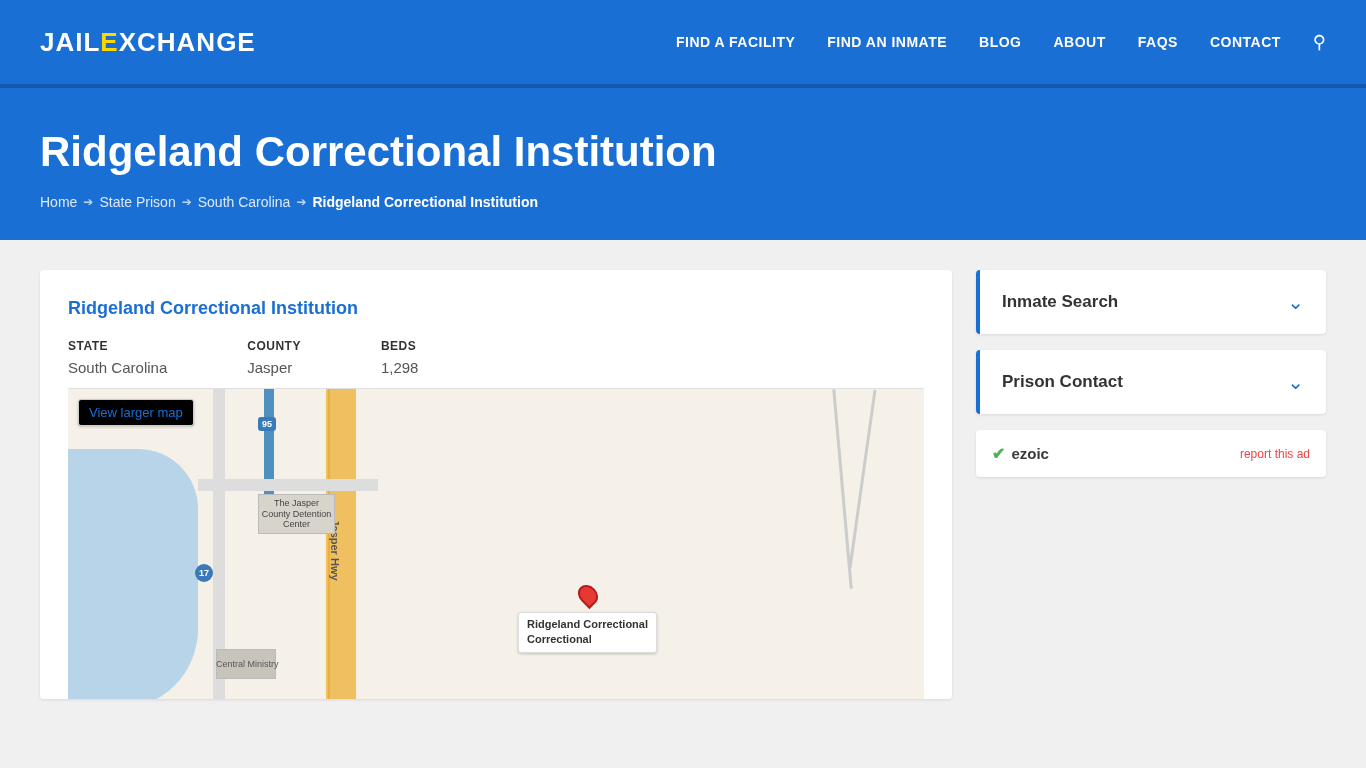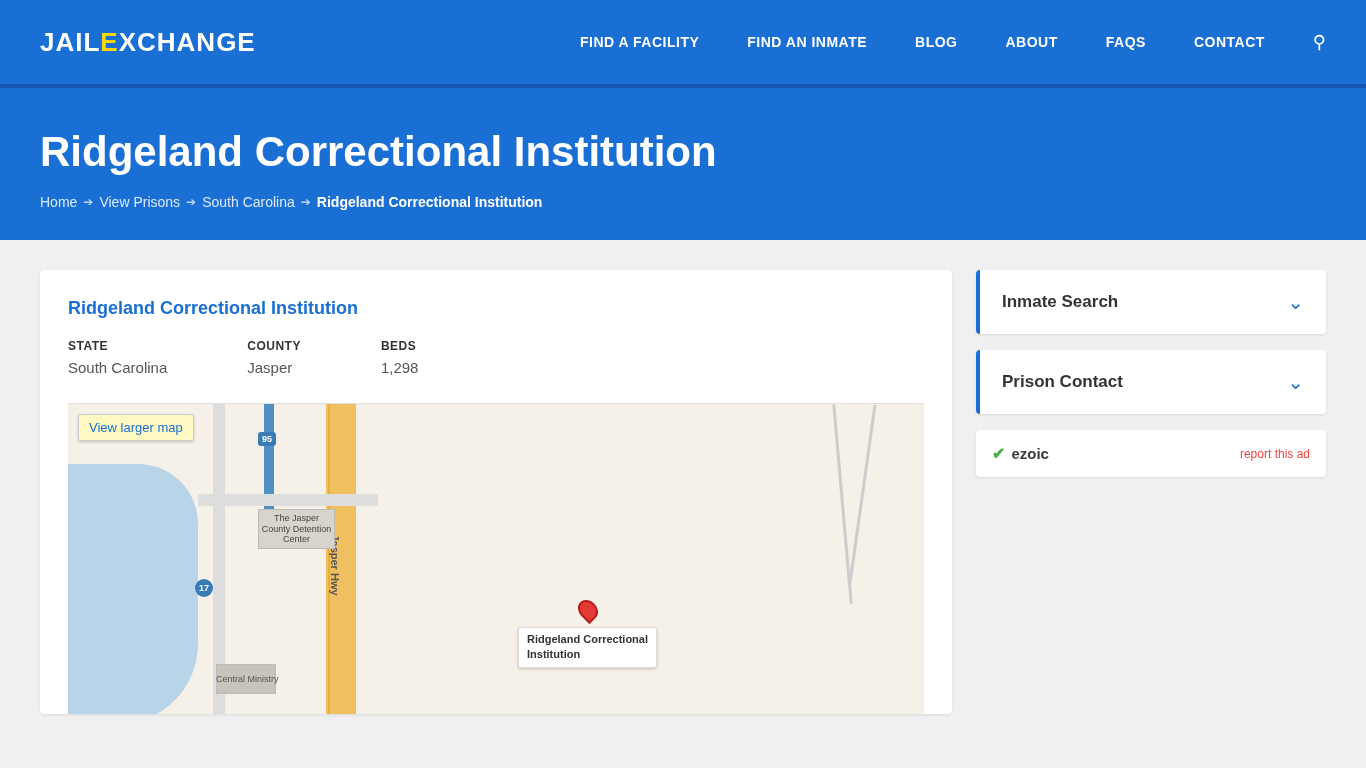--- a/index.html
+++ b/index.html
@@ -19,21 +19,21 @@
       align-items: center;
       color: white;
       font-size: 26px;
       font-weight: 900;
       letter-spacing: 1px;
       text-transform: uppercase;
     }
     .nav {
       display: flex;
       align-items: center;
-      gap: 48px;
+      gap: 32px;
     }
     .nav-item {
       color: white;
       font-size: 14px;
       font-weight: 600;
       text-transform: uppercase;
       letter-spacing: 0.5px;
       cursor: pointer;
       text-decoration: none;
     }
@@ -98,21 +98,21 @@
     }
     .facility-name {
       color: #1a6fd4;
       font-size: 18px;
       font-weight: 700;
       margin-bottom: 20px;
     }
     .info-row {
       display: flex;
       gap: 80px;
-      margin-bottom: 27px;
+      margin-bottom: 12px;
     }
     .info-col {}
     .info-label {
       font-size: 12px;
       font-weight: 700;
       color: #333;
       text-transform: uppercase;
       margin-bottom: 6px;
       letter-spacing: 0.5px;
     }
@@ -139,21 +139,21 @@
       width: 100%;
       height: 100%;
       position: relative;
       background: #f5f0e8;
     }
     
     .view-larger {
       position: absolute;
       top: 10px;
       left: 10px;
-      background: #fef9c3;
+      background: #000000;
       border: 1px solid #ccc;
       border-radius: 3px;
       padding: 5px 10px;
       font-size: 13px;
       color: #1a6fd4;
       cursor: pointer;
       box-shadow: 0 1px 3px rgba(0,0,0,0.2);
     }
     
     .map-pin {
@@ -239,21 +239,21 @@
     <span class="nav-search">⚲</span>
   </nav>
 </header>
 <div class="header-divider"></div>
 
 <section class="hero">
   <h1 class="hero-title">Ridgeland Correctional Institution</h1>
   <nav class="breadcrumb">
     <span class="breadcrumb-item">Home</span>
     <span class="breadcrumb-arrow">➔</span>
-    <span class="breadcrumb-item">View Prisons</span>
+    <span class="breadcrumb-item">State Prison</span>
     <span class="breadcrumb-arrow">➔</span>
     <span class="breadcrumb-item">South Carolina</span>
     <span class="breadcrumb-arrow">➔</span>
     <span class="breadcrumb-item active">Ridgeland Correctional Institution</span>
   </nav>
 </section>
 
 <div class="main">
 
   <div class="left-panel">
@@ -300,21 +300,21 @@
         <div style="position:absolute;right:60px;top:0;width:3px;height:180px;background:#ccc;transform:rotate(8deg);"></div>
         <div style="position:absolute;right:80px;top:0;width:3px;height:200px;background:#ccc;transform:rotate(-5deg);"></div>
 
         <div style="position:absolute;left:148px;top:260px;width:60px;height:30px;background:#c8c4bc;border:1px solid #bbb;"></div>
         <div style="position:absolute;left:148px;top:270px;font-size:9px;color:#555;">Central Ministry</div>
 
         <div class="map-pin" style="position:absolute;left:450px;top:195px;">
           <div style="width:18px;height:22px;background:#e53935;border-radius:50% 50% 50% 0;transform:rotate(-45deg);border:2px solid #b71c1c;"></div>
           <div style="background:white;border:1px solid #ddd;border-radius:3px;padding:4px 8px;font-size:11px;color:#333;white-space:nowrap;box-shadow:0 1px 3px rgba(0,0,0,0.2);margin-top:6px;font-weight:700;line-height:1.4;">
             <span>Ridgeland Correctional</span><br>
-            <span>Institution</span>
+            <span>Correctional</span>
           </div>
         </div>
 
         <div class="view-larger">View larger map</div>
       </div>
     </div>
   </div>
 
   <div class="right-panel">
     <div class="sidebar-card">

